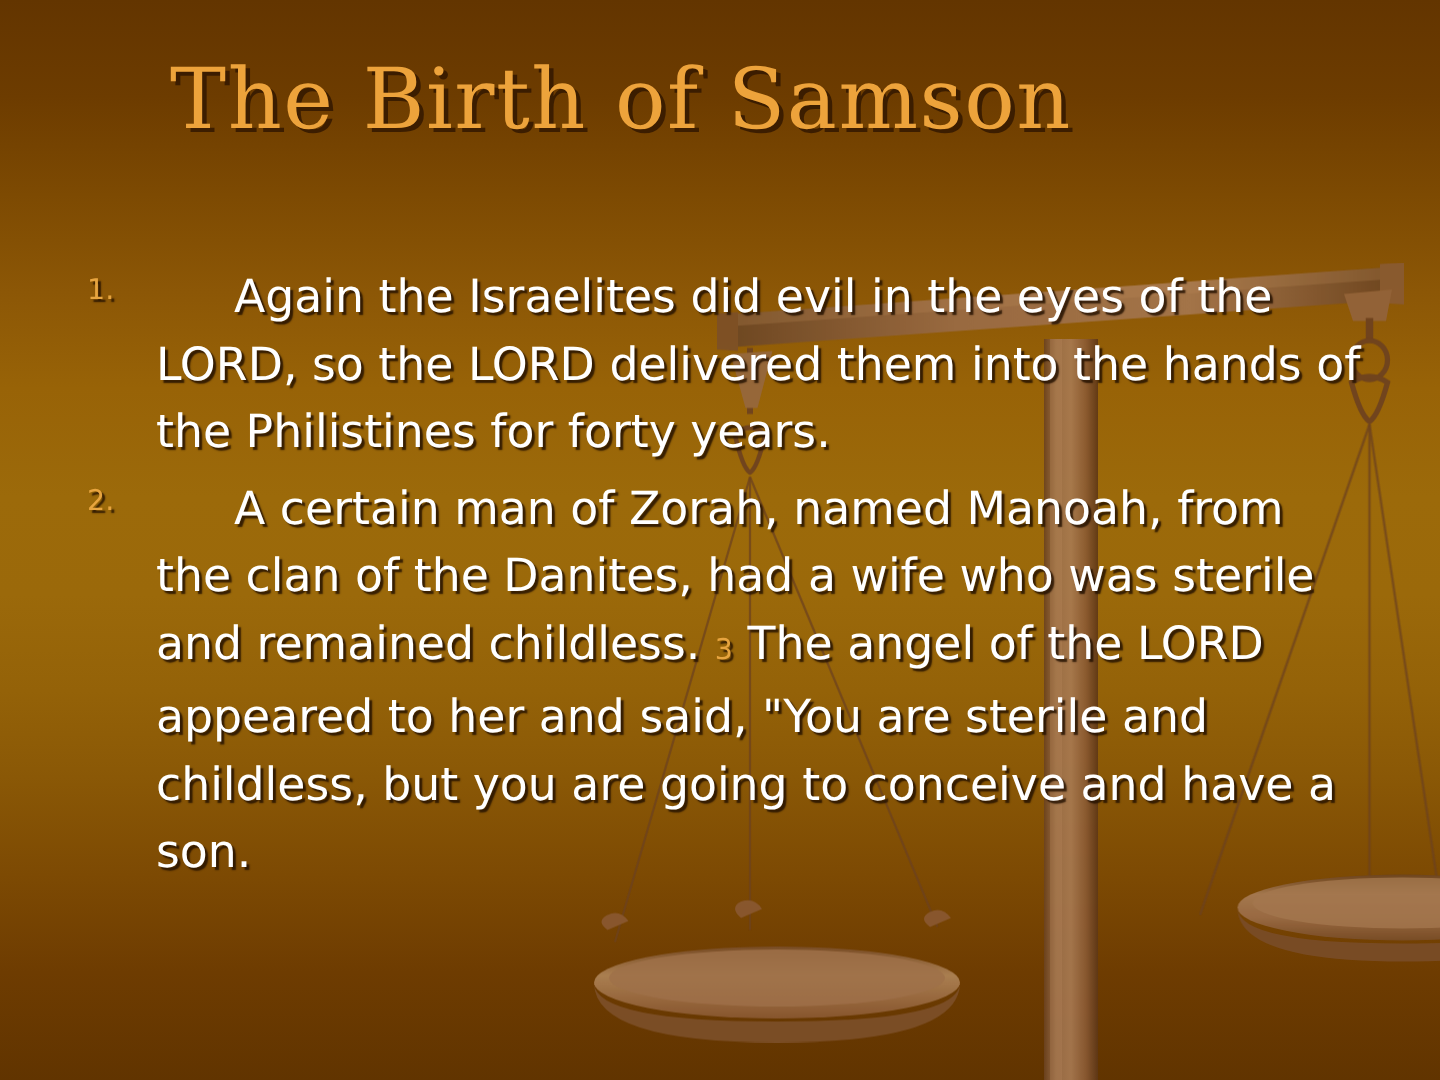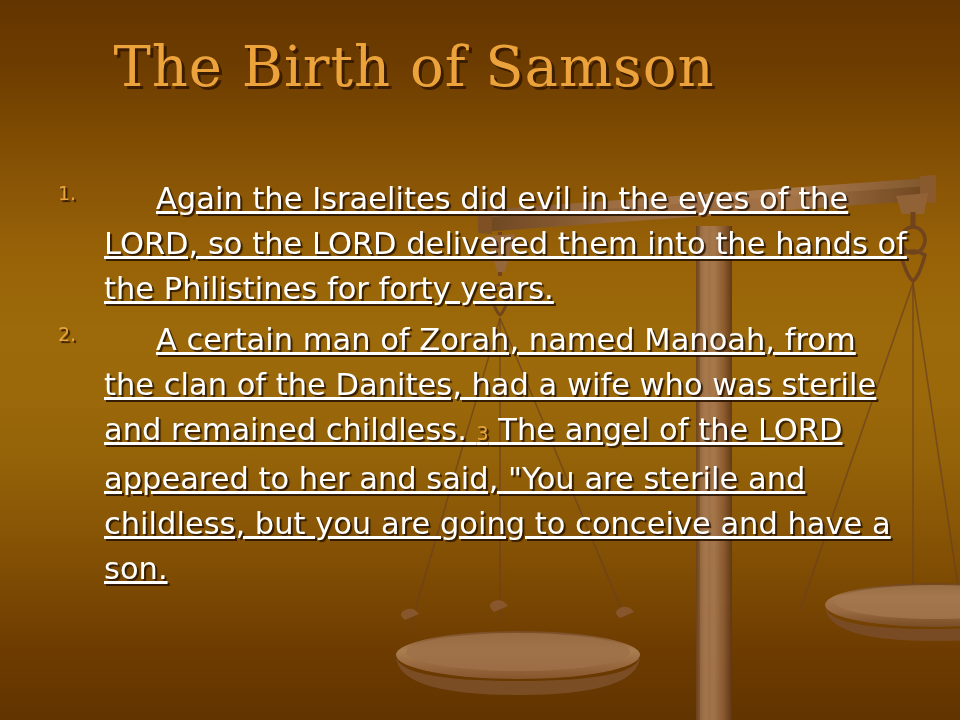--- a/index.html
+++ b/index.html
@@ -74,21 +74,20 @@
     left: 10px;
     top: 8px;
     font-size: 19px;
     line-height: 19px;
     color: #e7a43f;
     text-shadow: 2px 2px 1px rgba(35,16,0,0.85);
   }
   .para .runtext {
     display: block;
     text-indent: 52px;
-    text-decoration: underline;
   }
   .vnum {
     font-size: 19px;
     color: #e7a43f;
     vertical-align: baseline;
   }
 </style>
 </head>
 <body>
 

